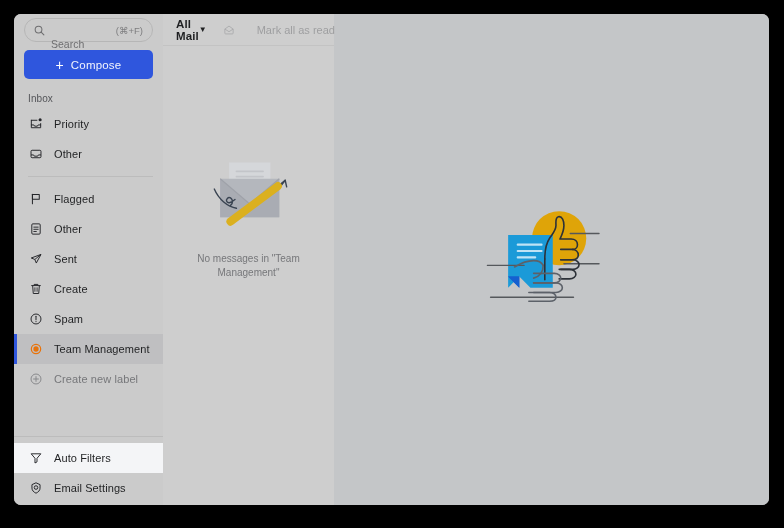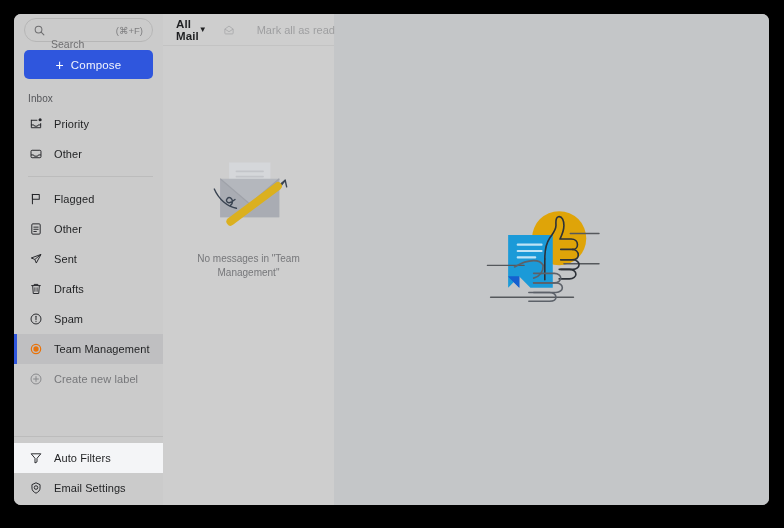--- a/index.html
+++ b/index.html
@@ -310,21 +310,21 @@
 
       <div class="nav-item">
         <span class="nav-ic">
           <svg width="14" height="14" viewBox="0 0 18 18">
             <path d="M3.4 4.6h11.2" stroke="#25262a" stroke-width="1.25" stroke-linecap="round"></path>
             <path d="M6.6 4.6V3.1h4.8v1.5" fill="none" stroke="#25262a" stroke-width="1.25" stroke-linejoin="round"></path>
             <path d="M4.7 4.6l.8 10.2h7l.8-10.2" fill="none" stroke="#25262a" stroke-width="1.25" stroke-linejoin="round"></path>
             <path d="M7.6 7.4v4.6M10.4 7.4v4.6" stroke="#25262a" stroke-width="1.1" stroke-linecap="round"></path>
           </svg>
         </span>
-        <span class="nav-label">Drafts</span>
+        <span class="nav-label">Create</span>
       </div>
 
       <div class="nav-item">
         <span class="nav-ic">
           <svg width="14" height="14" viewBox="0 0 18 18">
             <circle cx="9" cy="9" r="6.4" fill="none" stroke="#25262a" stroke-width="1.25"></circle>
             <path d="M9 5.4v4.6" stroke="#25262a" stroke-width="1.3" stroke-linecap="round"></path>
             <circle cx="9" cy="12.3" r=".75" fill="#25262a"></circle>
           </svg>
         </span>

